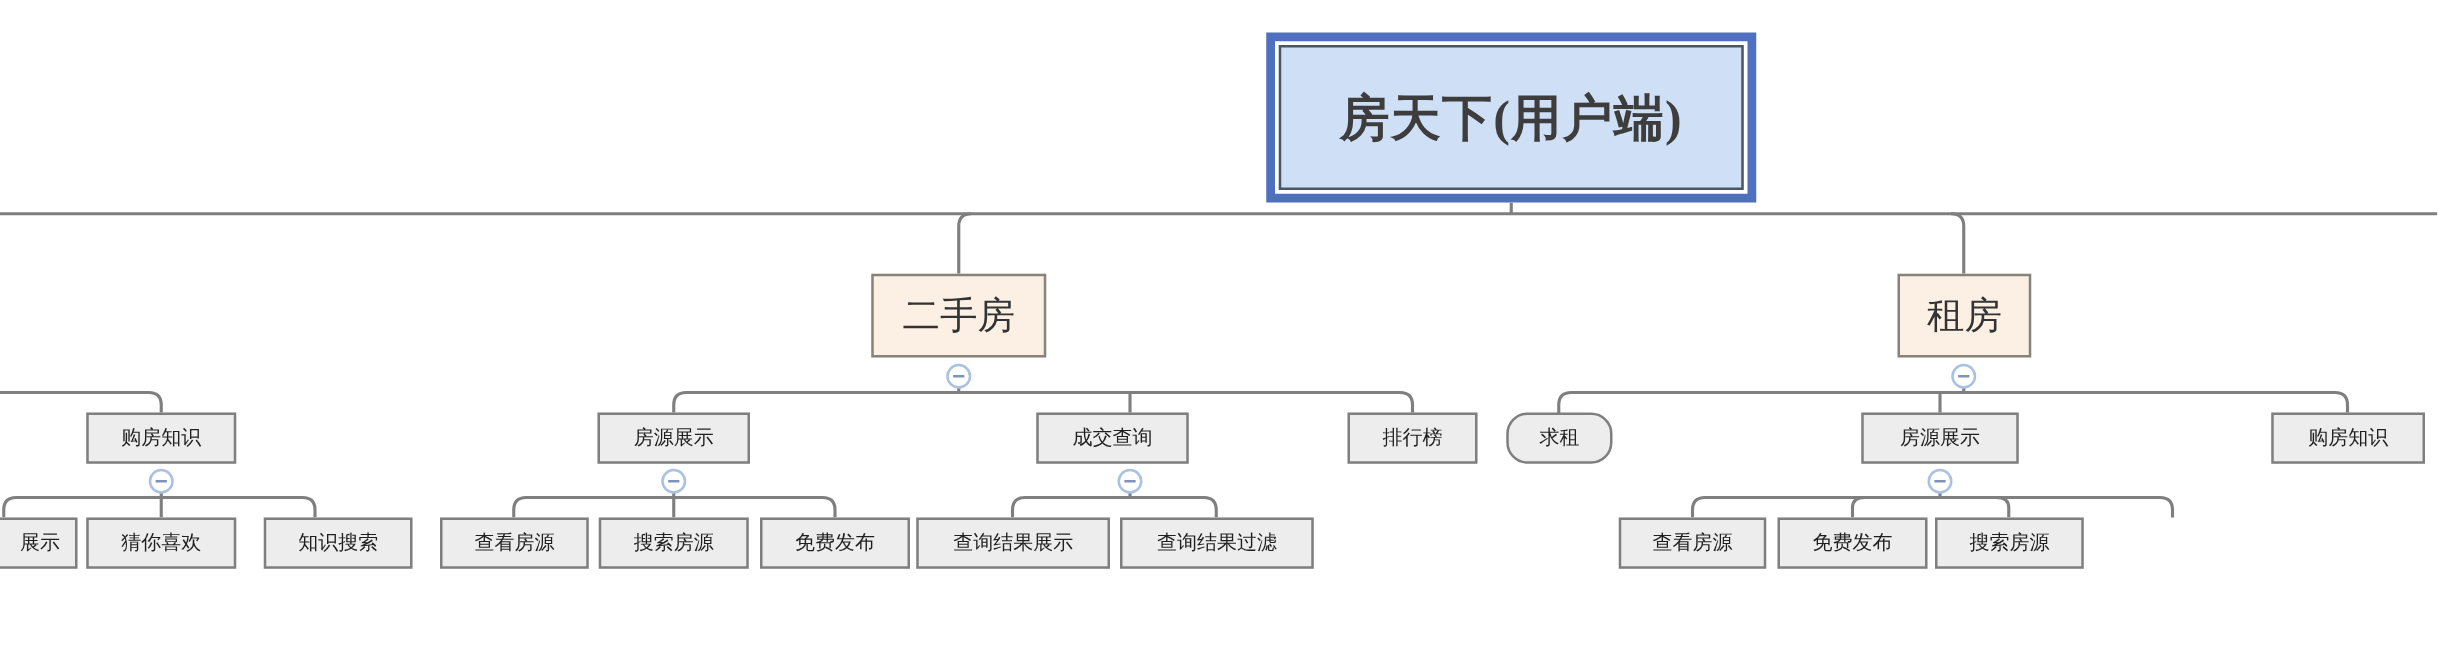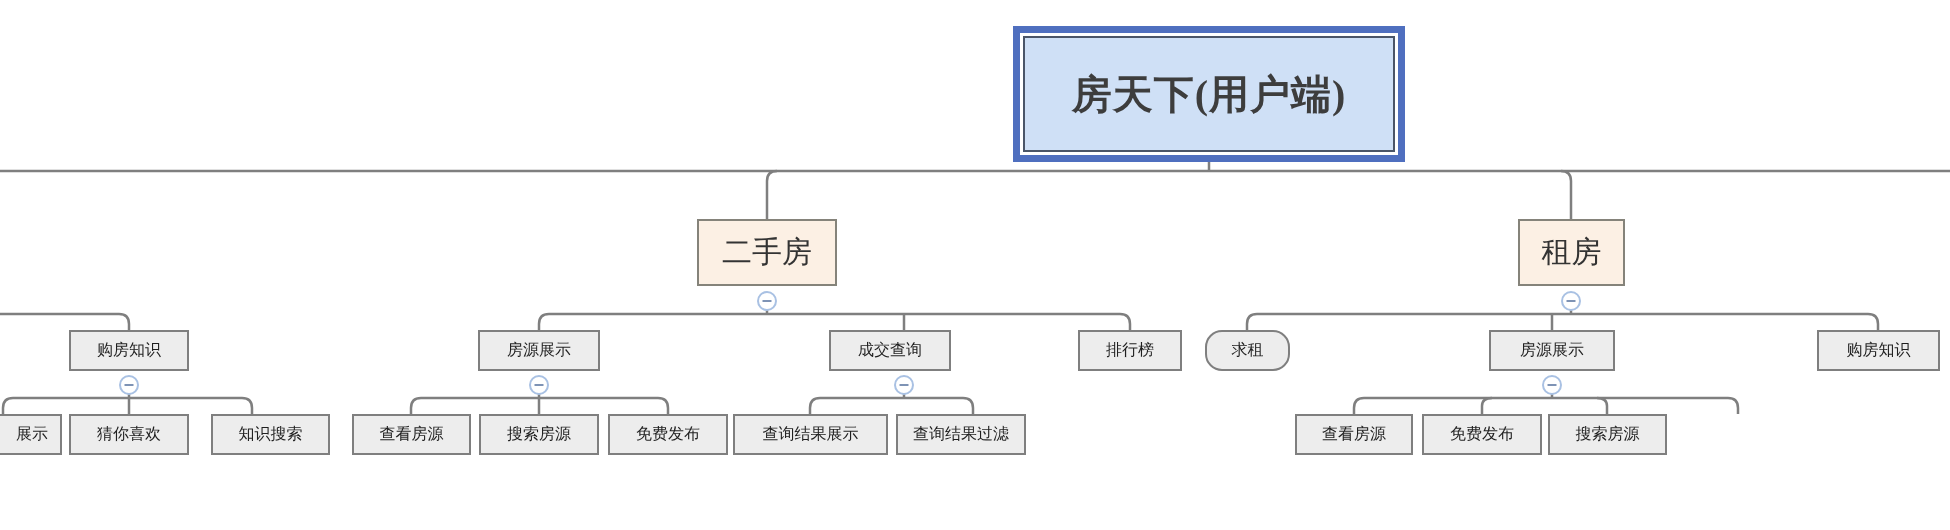--- a/index.html
+++ b/index.html
@@ -179,21 +179,21 @@
   </div>
   <div class="node l3" style="left:479px; top:414px; width:120px; height:41px;">
     <span>搜索房源</span>
   </div>
   <div class="node l3" style="left:608px; top:414px; width:120px; height:41px;">
     <span>免费发布</span>
   </div>
   <div class="node l3" style="left:733px; top:414px; width:155px; height:41px;">
     <span>查询结果展示</span>
   </div>
-  <div class="node l3" style="left:896px; top:414px; width:130px; height:41px;">
+  <div class="node l3" style="left:896px; top:414px; width:155px; height:41px;">
     <span>查询结果过滤</span>
   </div>
   <div class="node l3" style="left:1295px; top:414px; width:118px; height:41px;">
     <span>查看房源</span>
   </div>
   <div class="node l3" style="left:1422px; top:414px; width:120px; height:41px;">
     <span>免费发布</span>
   </div>
   <div class="node l3" style="left:1548px; top:414px; width:119px; height:41px;">
     <span>搜索房源</span>

